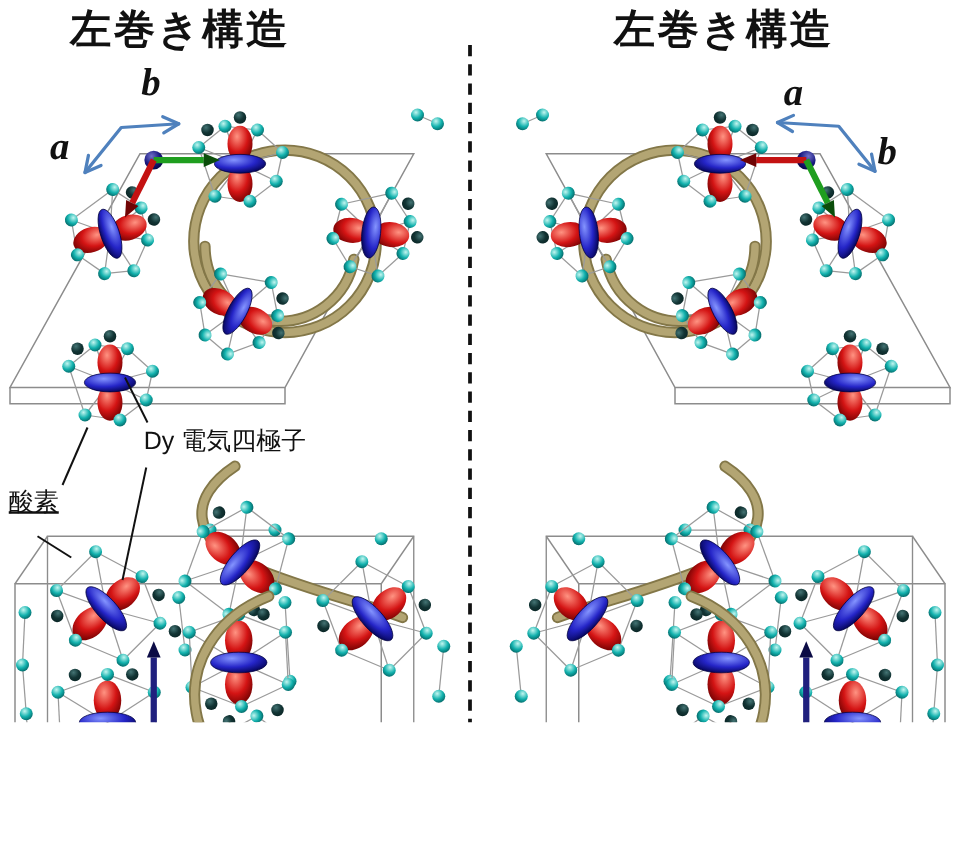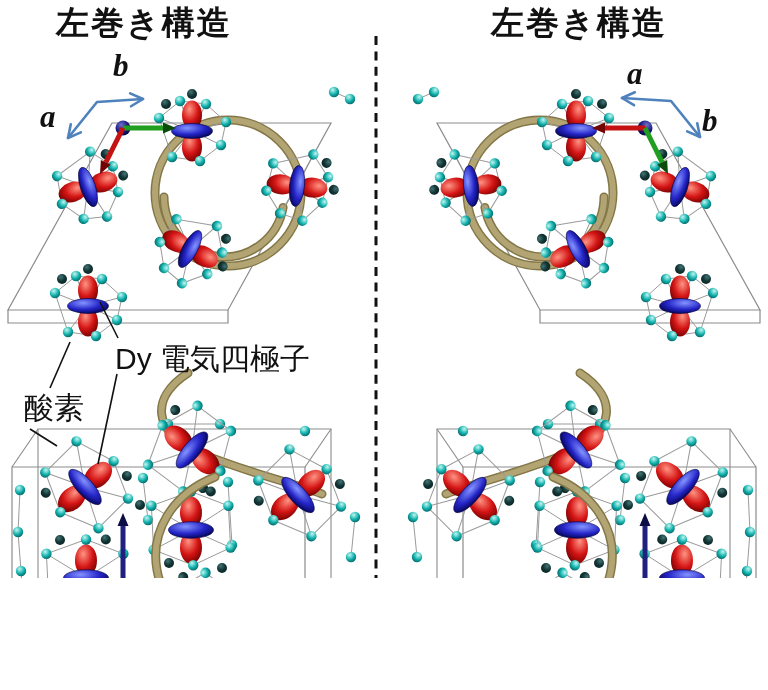--- a/index.html
+++ b/index.html
@@ -8,22 +8,22 @@
   svg{position:absolute;left:0;top:0;}
   .lbl{position:absolute;color:#111;white-space:nowrap;}
   .title{font-size:33px;font-weight:bold;letter-spacing:2px;font-family:"Liberation Sans",sans-serif;}
   #title-left{left:56px;top:1px;}
   #title-right{left:491px;top:1px;}
   .axis{font-family:"Liberation Serif",serif;font-style:italic;font-size:31px;font-weight:bold;}
   #axis-b-left{left:113px;top:48px;}
   #axis-a-left{left:40px;top:99px;}
   #axis-a-right{left:627px;top:56px;}
   #axis-b-right{left:702px;top:103px;}
-  .ann{font-size:30px;}
-  #label-oxygen{left:24px;top:388px;}
+  .ann{font-size:20px;}
+  #label-oxygen{left:7px;top:388px;text-decoration:underline;}
   #label-quad{left:115px;top:339px;}
 </style>
 </head>
 <body>
 
 <div class="stage">
   <svg id="scene" width="768" height="690" viewBox="0 0 768 690">
       <defs>
         <radialGradient id="gRed" cx="38%" cy="30%" r="78%">
           <stop offset="0" stop-color="#ff9382"></stop>

